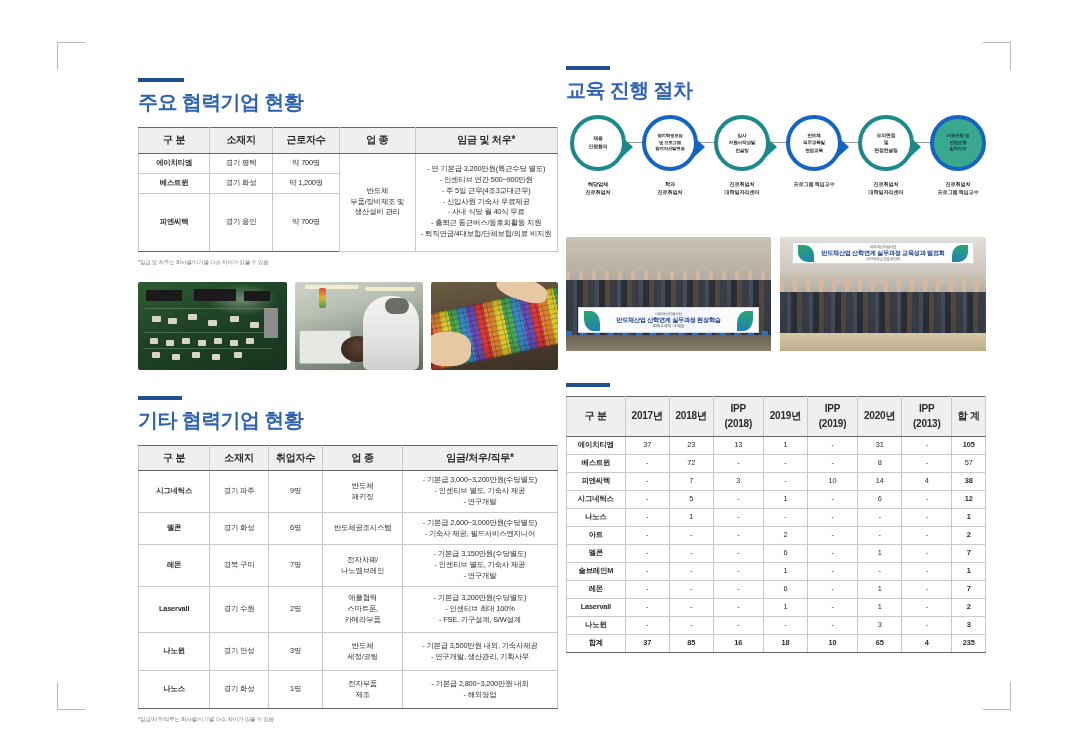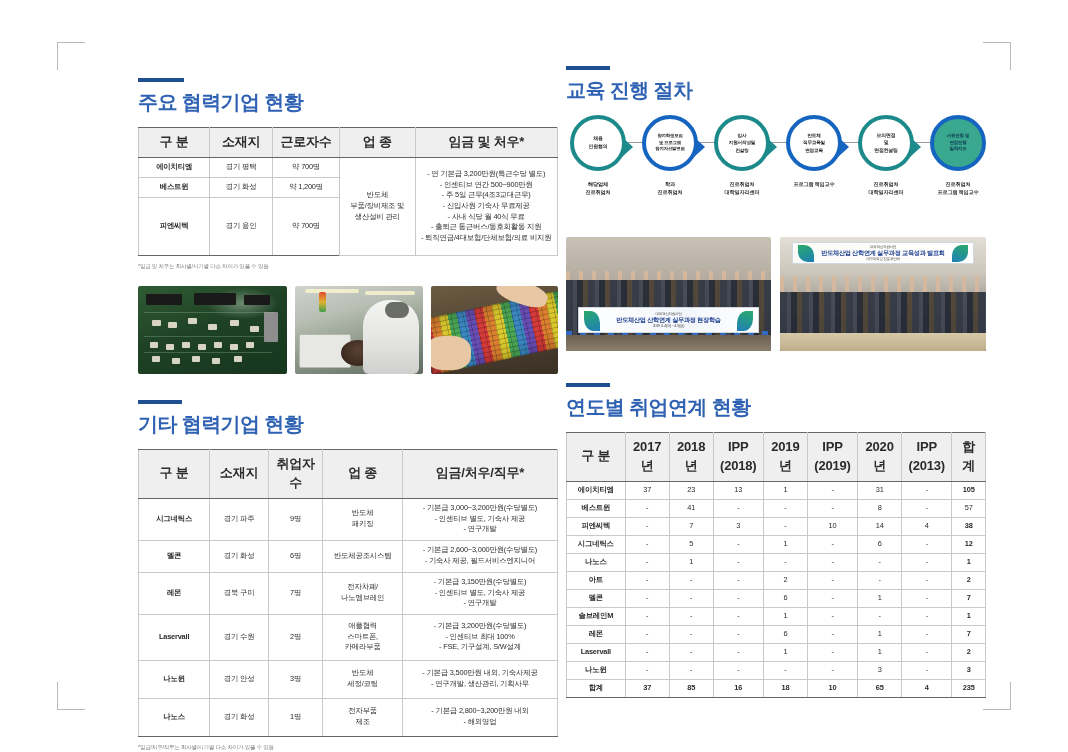--- a/index.html
+++ b/index.html
@@ -32,21 +32,21 @@
   }
 
   
   table.tbl { width:100%; border-collapse:collapse; table-layout:fixed; }
   table.tbl th, table.tbl td {
     border:1px solid #c9c9c9;
     font-size:7.4px; color:#2b2b2b; text-align:center; vertical-align:middle;
     padding:3px 2px; line-height:1.45; letter-spacing:-0.2px;
   }
   table.tbl th {
-    background:#efefef; font-weight:bold; font-size:13px;
+    background:#efefef; font-weight:bold; font-size:10px;
     border-top:1.6px solid #666; border-bottom:1.4px solid #666;
     padding:5px 2px;
   }
   table.tbl tr:last-child td { border-bottom:1.6px solid #666; }
   td.lbl { font-weight:bold; }
   td.left { text-align:left; padding-left:7px; line-height:1.62; }
   td.left .li { white-space:nowrap; }
 
   .note { font-size:5.5px; color:#7d7d7d; margin-top:7px; letter-spacing:-0.2px; }
 
@@ -515,21 +515,20 @@
             <div class="crowd2" style="top:34%"></div>
             <div class="crowd" style="height:52%"></div>
             <div class="tabletop"></div>
           </div>
         </div>
       </div>
     </div>
 
     <div class="sec" style="margin-top:32px">
       <div class="accent-bar short"></div>
-      <div class="sec-title">연도별 취업연계 현황</div>
 
       <table class="tbl">
         <colgroup>
           <col style="width:14%">
             <col style="width:10.5%">
             <col style="width:10.5%">
           <col style="width:12%">
             <col style="width:10.5%">
             <col style="width:12%">
           <col style="width:10.5%">
@@ -557,21 +556,21 @@
               <td>13</td>
               <td>1</td>
               <td>-</td>
               <td>31</td>
               <td>-</td>
               <td style="font-weight: bold;">105</td>
             </tr>
             <tr style="height: 18px;">
               <td class="lbl">베스트윈</td>
               <td>-</td>
-              <td>41</td>
+              <td>72</td>
               <td>-</td>
               <td>-</td>
               <td>-</td>
               <td>8</td>
               <td>-</td>
               <td style="font-weight: normal;">57</td>
             </tr>
             <tr style="height: 18px;">
               <td class="lbl">피엔씨텍</td>
               <td>-</td>

